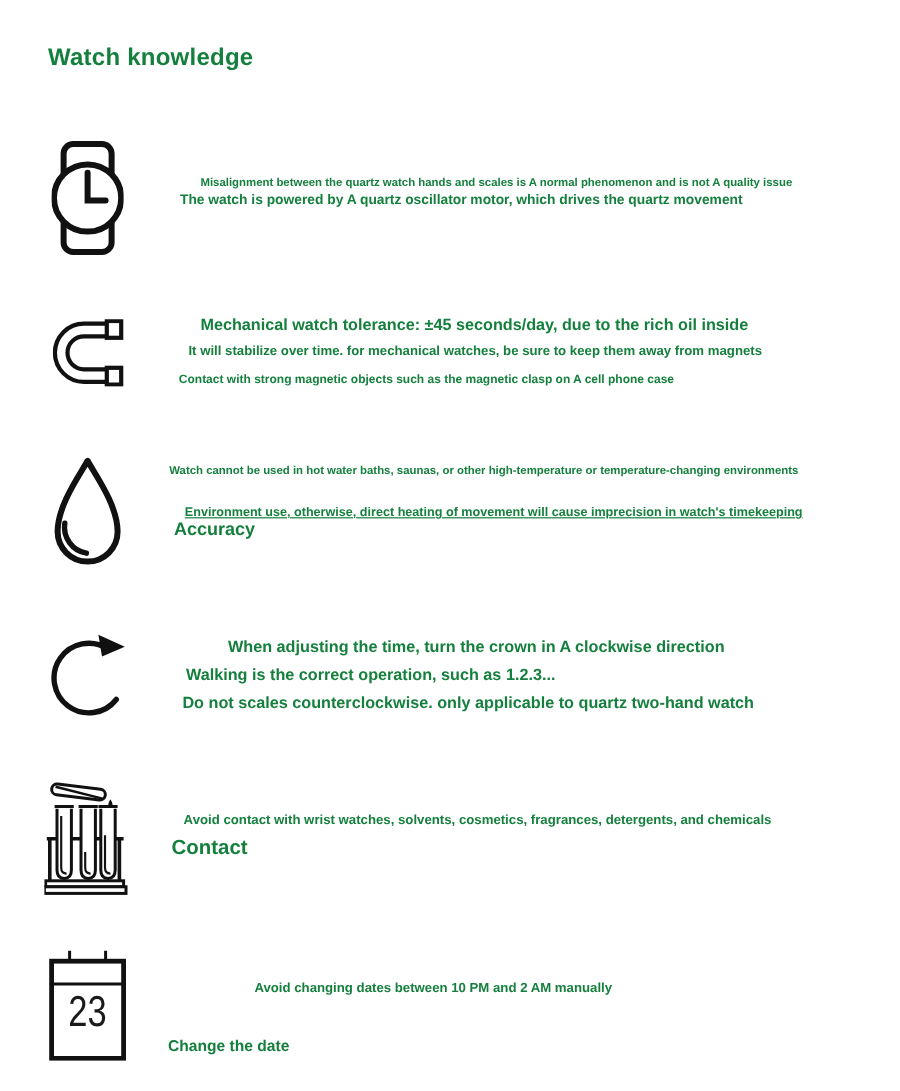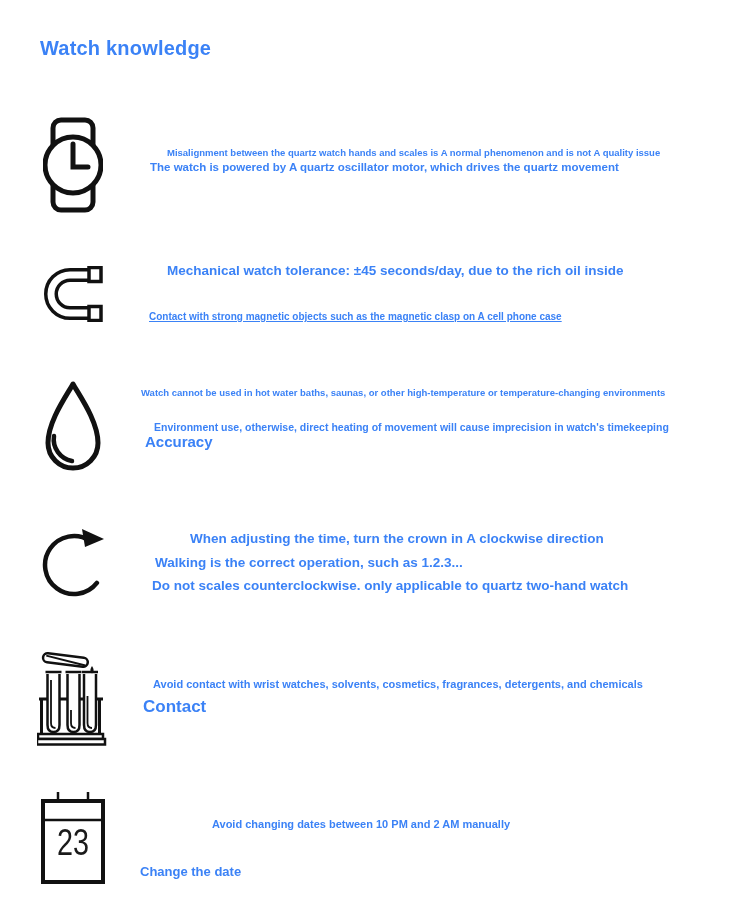--- a/index.html
+++ b/index.html
@@ -9,37 +9,37 @@
     height: 909px;
     background: #ffffff;
     overflow: hidden;
     font-family: "Liberation Sans", "DejaVu Sans", sans-serif;
     color: #1a1a1a;
   }
   .line {
     position: absolute;
     white-space: nowrap;
     font-weight: 700;
-    color: #3b82f6;
+    color: #15803d;
     line-height: 1.2;
   }
   .icon { position: absolute; }
   .icon svg { display: block; width: 100%; height: 100%; }
 
   #title   { left: 40px;  top: 36px;  font-size: 20px; letter-spacing: 0.2px; }
 
   #s1l1    { left: 167px; top: 147px; font-size: 9.5px; }
   #s1l2    { left: 150px; top: 161px; font-size: 11.5px; }
 
   #s2l1    { left: 167px; top: 263px; font-size: 13.5px; }
   #s2l2    { left: 157px; top: 287px; font-size: 11px; }
-  #s2l3    { left: 149px; top: 311px; font-size: 10px; text-decoration: underline; }
+  #s2l3    { left: 149px; top: 311px; font-size: 10px; }
 
   #s3l1    { left: 141px; top: 387px; font-size: 9.5px; }
-  #s3l2    { left: 154px; top: 421px; font-size: 10.5px; }
+  #s3l2    { left: 154px; top: 421px; font-size: 10.5px; text-decoration: underline; }
   #s3h     { left: 145px; top: 433px; font-size: 15px; }
 
   #s4l1    { left: 190px; top: 531px; font-size: 13.5px; }
   #s4l2    { left: 155px; top: 555px; font-size: 13.5px; }
   #s4l3    { left: 152px; top: 578px; font-size: 13.5px; }
 
   #s5l1    { left: 153px; top: 678px; font-size: 11px; }
   #s5h     { left: 143px; top: 697px; font-size: 17px; }
 
   #s6l1    { left: 212px; top: 818px; font-size: 11px; }
@@ -80,20 +80,21 @@
 
   <div class="icon" id="icon-magnet">
     <svg viewBox="0 0 60 56" xmlns="http://www.w3.org/2000/svg">
       <path d="M52 9 H26 A19 19 0 0 0 26 47 H52" fill="none" stroke="#111111" stroke-width="14"></path>
       <path d="M52 9 H26 A19 19 0 0 0 26 47 H52" fill="none" stroke="#ffffff" stroke-width="7"></path>
       <rect x="45" y="1.5" width="12" height="14" fill="#ffffff" stroke="#111111" stroke-width="3.5"></rect>
       <rect x="45" y="40.5" width="12" height="14" fill="#ffffff" stroke="#111111" stroke-width="3.5"></rect>
     </svg>
   </div>
   <div class="line" id="s2l1">Mechanical watch tolerance: ±45 seconds/day, due to the rich oil inside</div>
+  <div class="line" id="s2l2">It will stabilize over time. for mechanical watches, be sure to keep them away from magnets</div>
   <div class="line" id="s2l3">Contact with strong magnetic objects such as the magnetic clasp on A cell phone case</div>
 
   <div class="icon" id="icon-droplet">
     <svg viewBox="0 0 62 94" xmlns="http://www.w3.org/2000/svg">
       <path d="M31 4 C25 15 6 41 6 63 A25 25 0 0 0 56 63 C56 41 37 15 31 4 Z" fill="#ffffff" stroke="#111111" stroke-width="5" stroke-linejoin="round"></path>
       <path d="M12 56 A22 22 0 0 0 30 81" fill="none" stroke="#111111" stroke-width="4.5" stroke-linecap="round"></path>
     </svg>
   </div>
   <div class="line" id="s3l1">Watch cannot be used in hot water baths, saunas, or other high-temperature or temperature-changing environments</div>
   <div class="line" id="s3l2">Environment use, otherwise, direct heating of movement will cause imprecision in watch's timekeeping</div>

